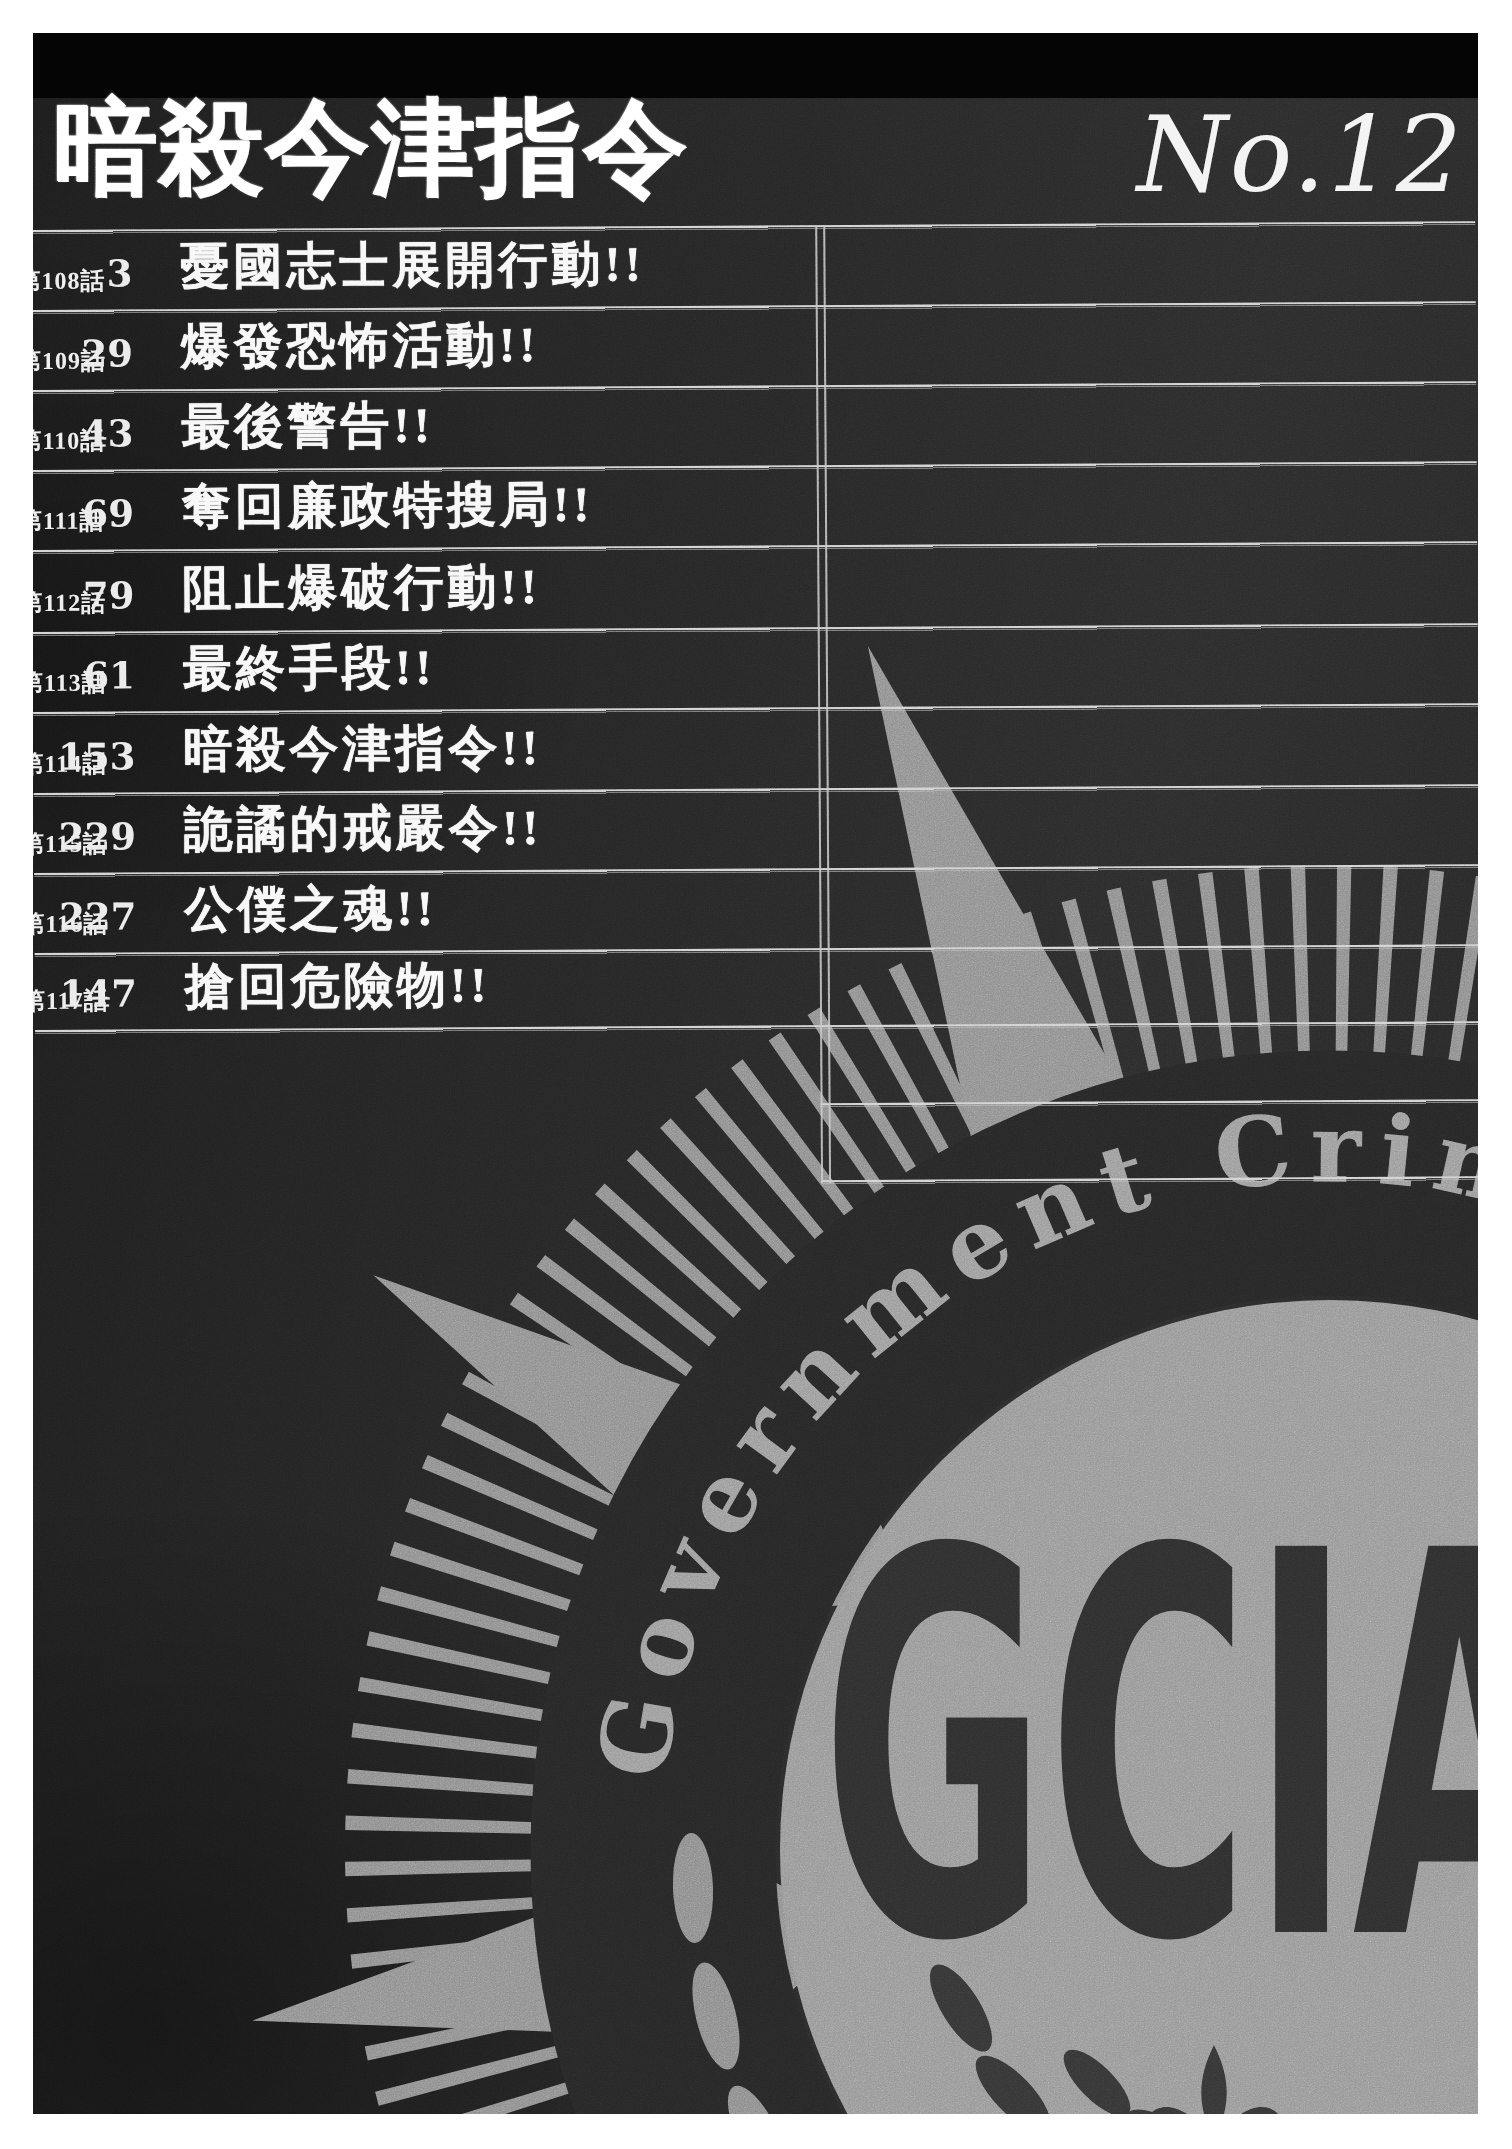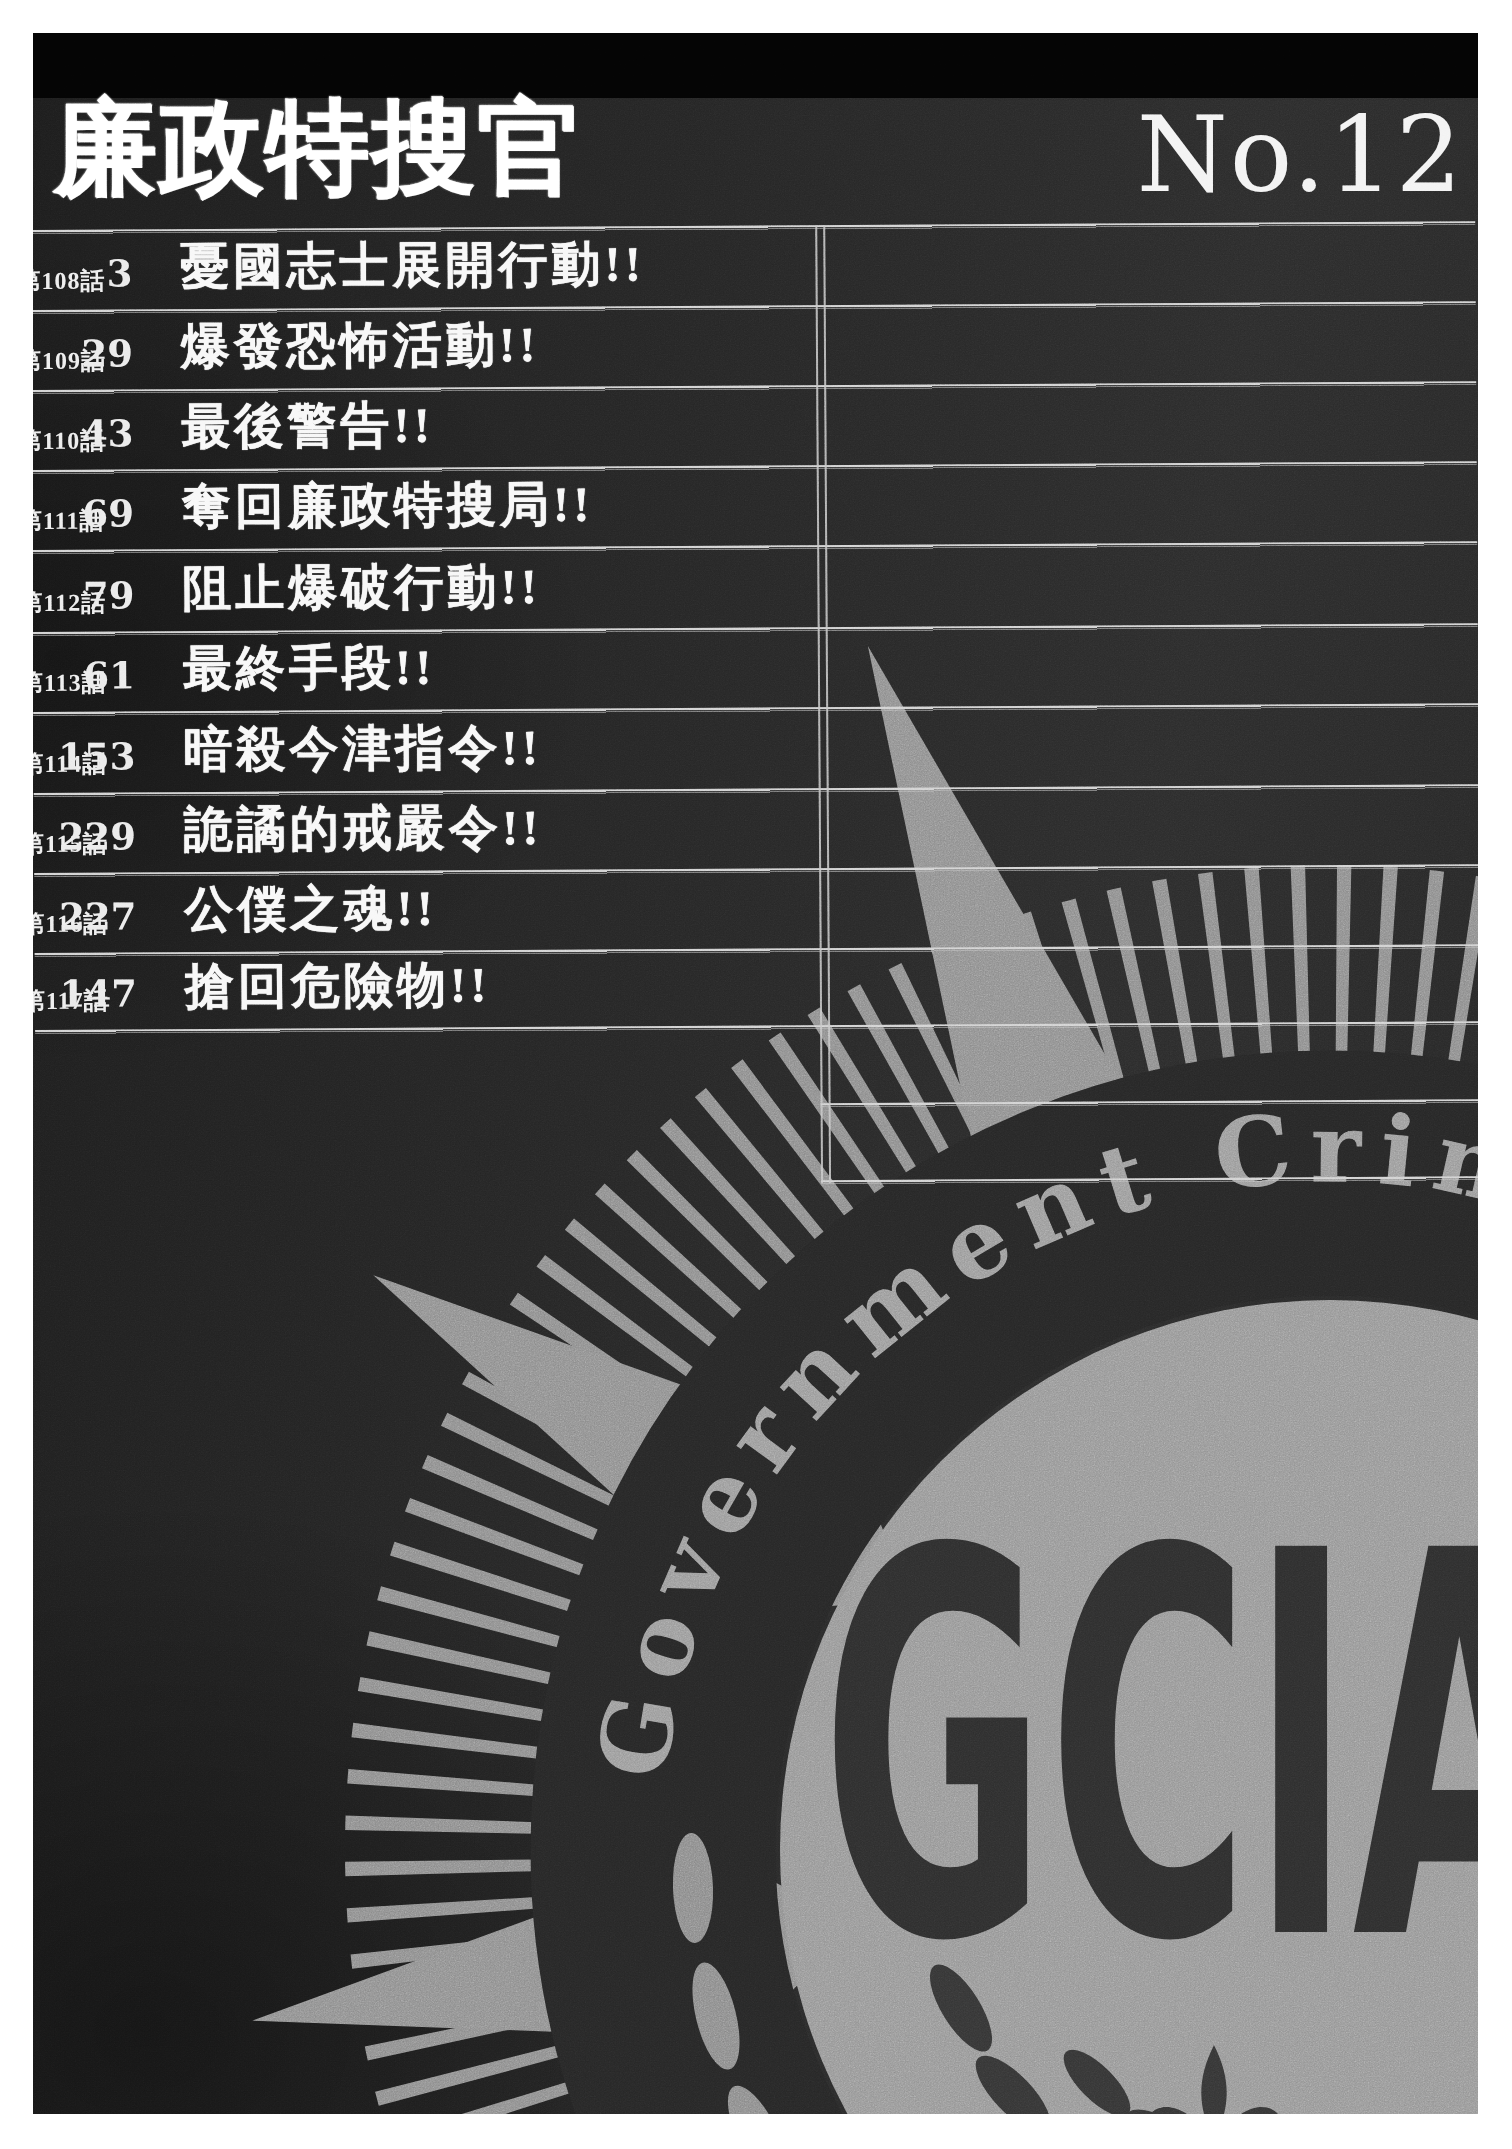--- a/index.html
+++ b/index.html
@@ -11,21 +11,21 @@
            radial-gradient(1100px 900px at 8% 96%, rgba(0,0,0,.38), rgba(0,0,0,0) 60%),
            radial-gradient(900px 700px at 2% 30%, rgba(0,0,0,.30), rgba(0,0,0,0) 60%),
            linear-gradient(100deg,#1c1c1c 0%,#242424 35%,#2b2b2b 70%,#262626 100%);}
   .topbar{position:absolute;left:0;top:0;width:100%;height:65px;background:#040404;}
   .series-title{position:absolute;left:20px;top:62px;color:#ffffff;
         font-family:"Liberation Sans","DejaVu Sans",sans-serif;
         font-size:104px;font-weight:900;letter-spacing:2px;line-height:1;
         text-shadow:0 0 2px #fff,1px 1px 0 #fff;}
   .volume-no{position:absolute;right:14px;top:70px;color:#f2f2f2;
         font-family:"DejaVu Serif","Liberation Serif",serif;
-        font-size:104px;line-height:1;letter-spacing:2px;text-align:center;}
+        font-style:italic;font-size:104px;line-height:1;letter-spacing:2px;text-align:center;}
   
   .grid{position:absolute;left:0;top:0;width:1445px;height:1300px;
         transform:rotate(-0.35deg);transform-origin:0 50%;}
   .hline{position:absolute;left:0;width:1445px;height:6px;
         background:linear-gradient(#cfcfcf 0 2px,rgba(200,200,200,.12) 2px 3px,rgba(190,190,190,.5) 3px 4px,transparent 4px);}
   .hline.partial{left:785px;width:660px;}
   .vline{position:absolute;top:197px;height:958px;width:2px;background:#c4c4c4;opacity:.85;}
   .row{position:absolute;left:0;width:790px;height:80px;}
   .ch-no{position:absolute;left:-14px;bottom:13px;font-size:24px;font-weight:bold;
          color:#ececec;letter-spacing:1px;}
@@ -166,21 +166,21 @@
       <span class="ch-page">227</span>
     </div>
     <div class="row" style="top:920px;height:77px">
       <span class="ch-no">第117話</span>
       <span class="ch-title">搶回危險物!!</span>
       <span class="ch-page">147</span>
     </div>
   </div>
 
   <div class="topbar"></div>
-  <div class="series-title">廉政特搜官</div>
+  <div class="series-title">暗殺今津指令</div>
   <div class="volume-no">No.12</div>
 
   <svg class="noise">
     <filter id="nz">
       <feTurbulence type="fractalNoise" baseFrequency="0.8" numOctaves="2" stitchTiles="stitch"></feTurbulence>
       <feColorMatrix type="saturate" values="0"></feColorMatrix>
     </filter>
     <rect width="100%" height="100%" filter="url(#nz)"></rect>
   </svg>
 </div>

